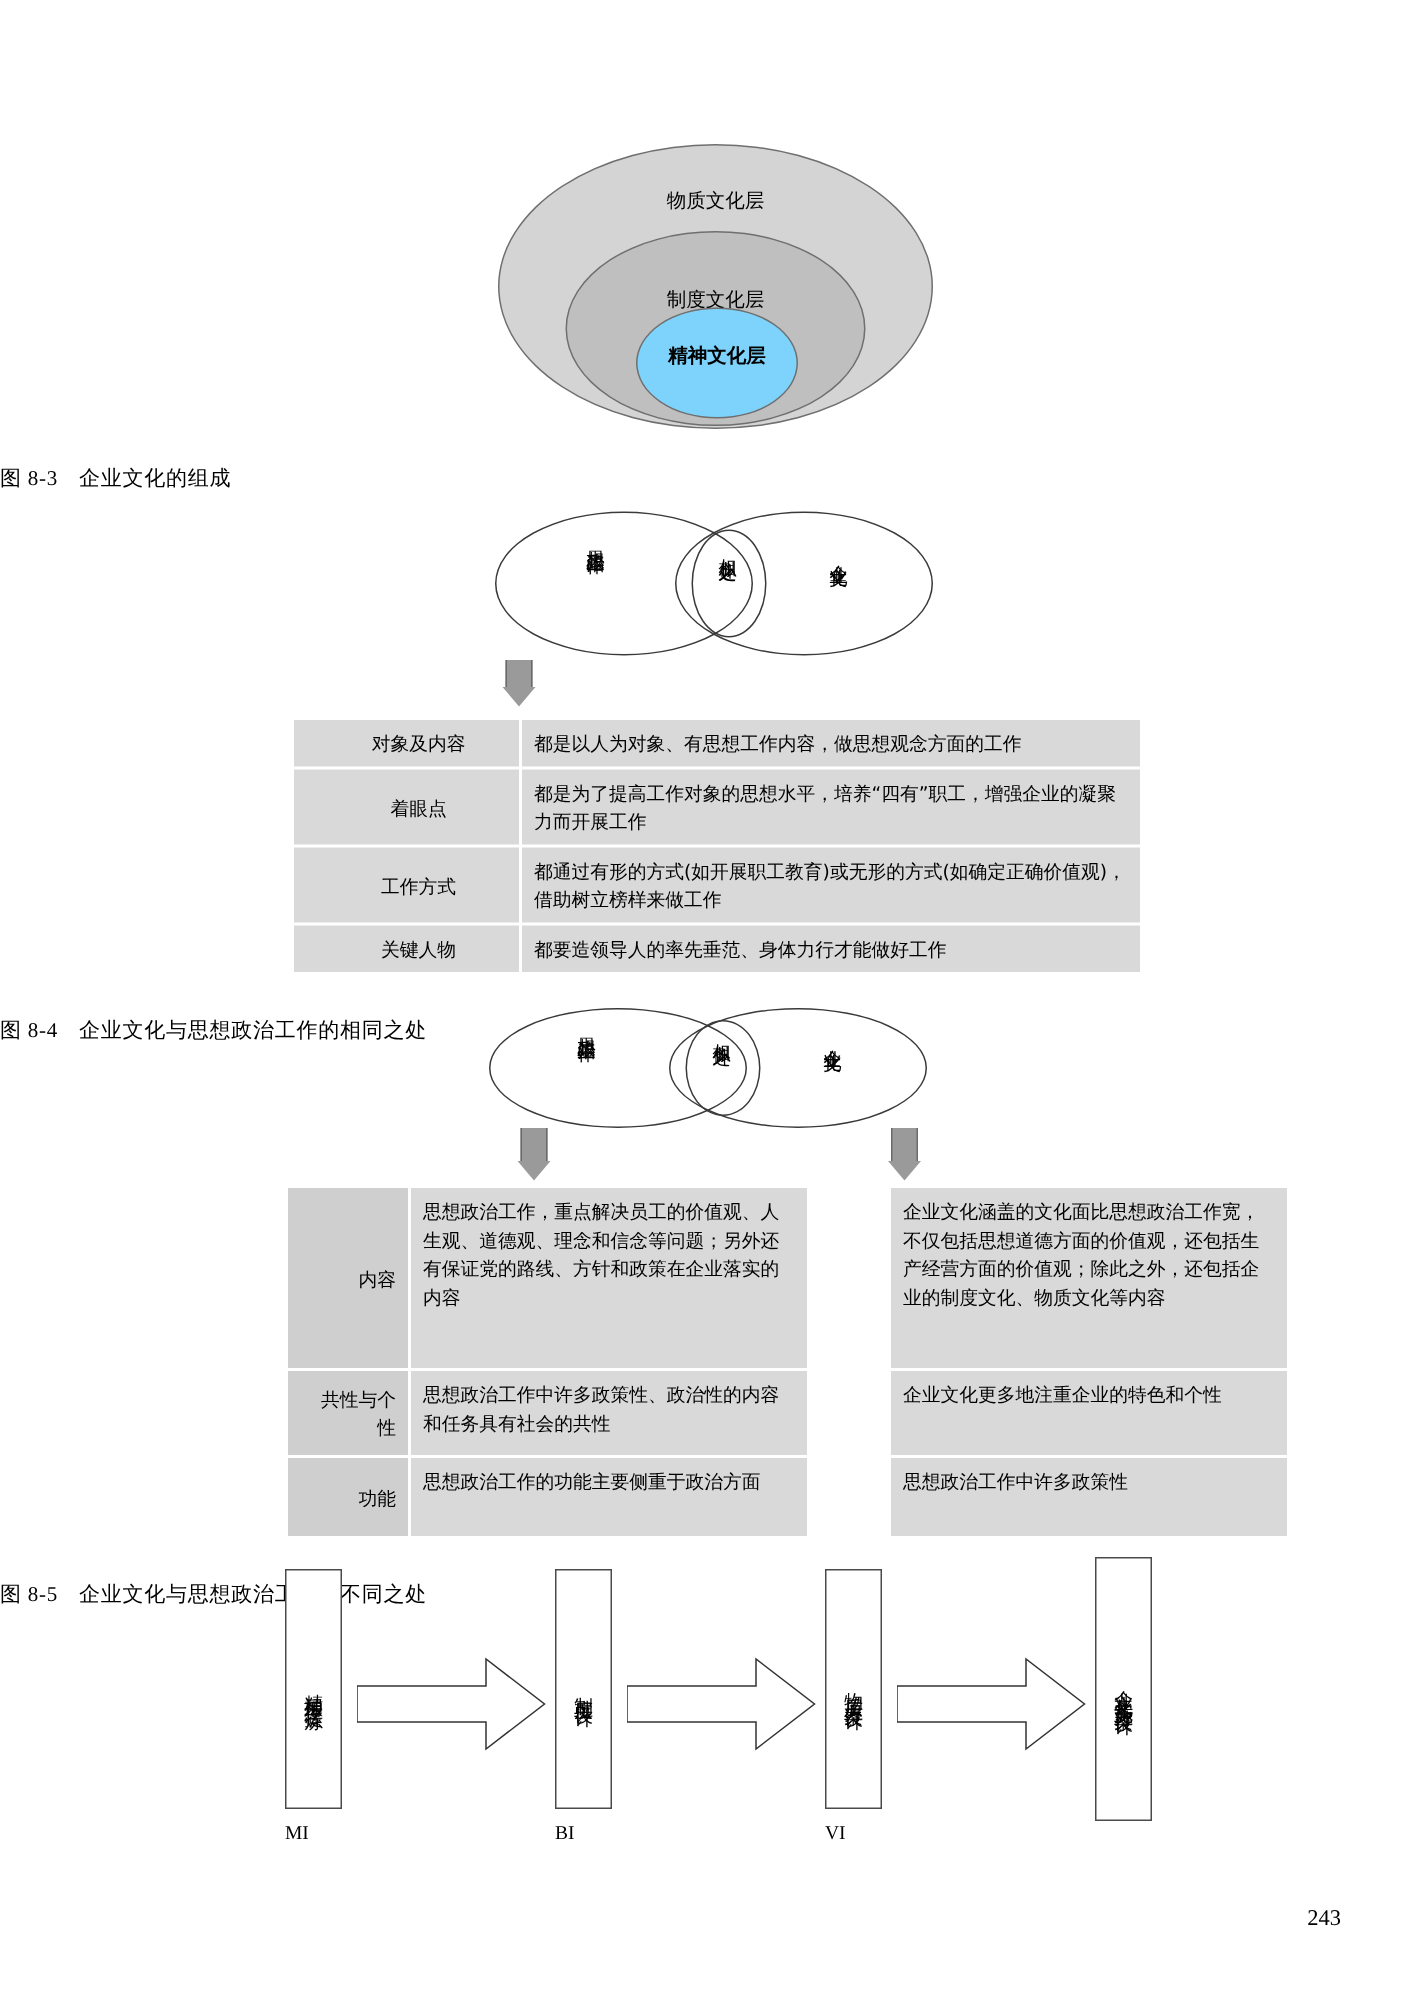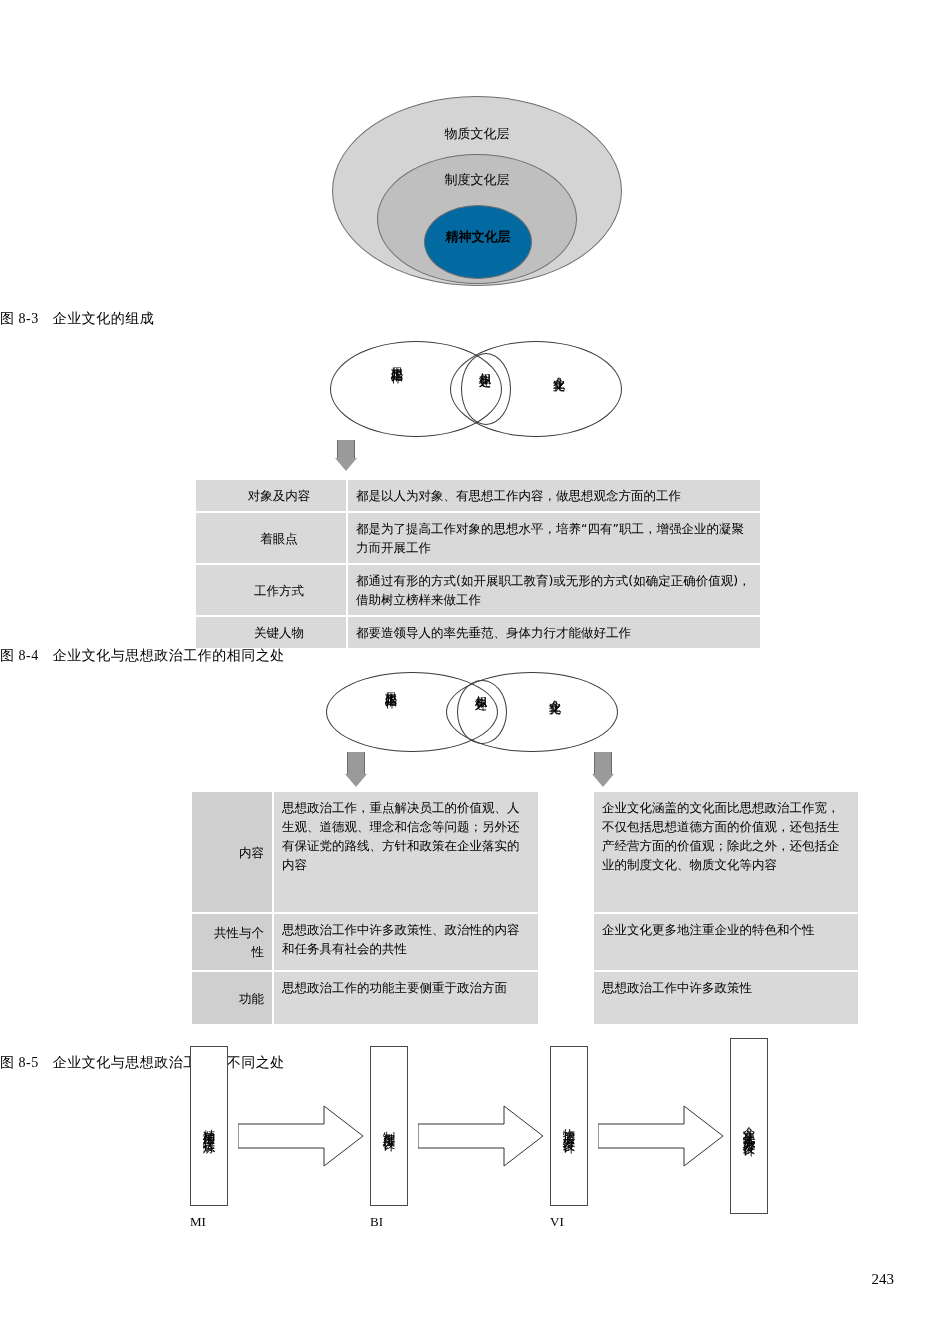--- a/index.html
+++ b/index.html
@@ -36,32 +36,32 @@
   .ell1 {
     left: 0; top: 0; width: 290px; height: 190px;
     background: #d4d4d4;
   }
   .ell2 {
     left: 45px; top: 58px; width: 200px; height: 130px;
     background: #bfbfbf;
   }
   .ell3 {
     left: 92px; top: 109px; width: 108px; height: 74px;
-    background: #0369a1;
+    background: #7dd3fc;
   }
   .ell-label {
     position: absolute;
     width: 100%;
     text-align: center;
     font-family: "DejaVu Sans", sans-serif;
     font-size: 13px;
     color: #000;
   }
   .ell1 .ell-label { top: 28px; }
-  .ell2 .ell-label { top: 16px; }
+  .ell2 .ell-label { top: 36px; }
   .ell3 .ell-label { top: 22px; font-weight: bold; }
 
   .caption {
     position: absolute;
     width: 100%;
     text-align: left;
     font-family: "Liberation Serif", serif;
     font-size: 14px;
     letter-spacing: 0.5px;
   }
@@ -231,21 +231,21 @@
       <td class="label">工作方式</td>
       <td class="content">都通过有形的方式(如开展职工教育)或无形的方式(如确定正确价值观)，借助树立榜样来做工作</td>
     </tr>
     <tr>
       <td class="label">关键人物</td>
       <td class="content">都要造领导人的率先垂范、身体力行才能做好工作</td>
     </tr>
   </tbody>
     </table>
 
-  <div class="caption" style="top:647px;">
+  <div class="caption" style="top:678px;">
     <span class="cap-num">图 8-4</span><span>企业文化与思想政治工作的相同之处</span>
   </div>
 
   <div class="venn" style="left:326px; top:672px; width:292px; height:82px;">
     <div class="circle" style="left:0; top:0; width:172px; height:80px;"></div>
     <div class="circle" style="left:120px; top:0; width:172px; height:80px;"></div>
     <div class="circle" style="left:131px; top:8px; width:50px; height:64px;"></div>
     <div class="vtext" style="left:58px; top:10px;">思想政治工作</div>
     <div class="vtext" style="left:148px; top:14px;">相似之外</div>
     <div class="vtext" style="left:222px; top:18px;">企业文化</div>

